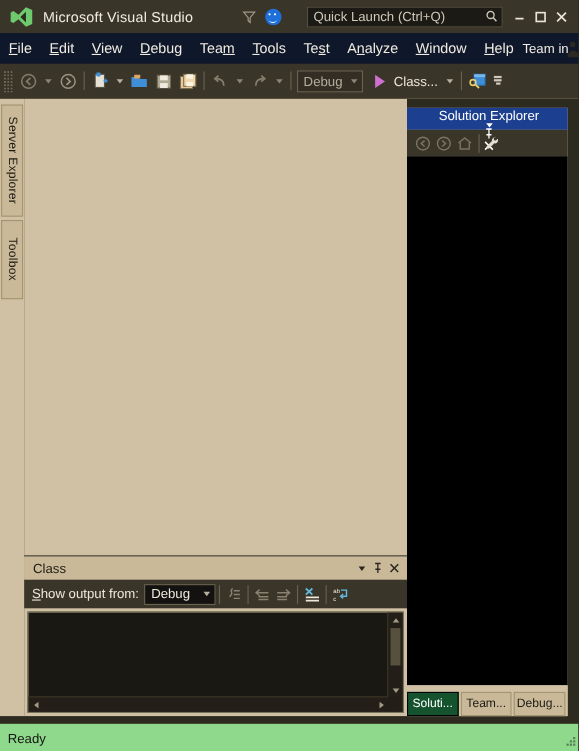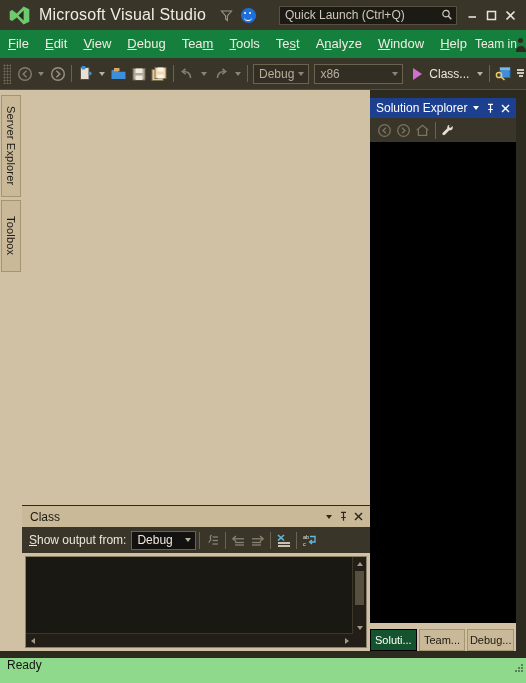--- a/index.html
+++ b/index.html
@@ -28,21 +28,21 @@
     display: flex;
     align-items: center;
   }
   .vs-logo {
     margin-left: 8px;
     width: 22px; height: 20px;
     display: flex; align-items: center; justify-content: center;
   }
   .app-title {
     margin-left: 9px;
-    font-size: 16px;
+    font-size: 13px;
     color: #f0ece1;
     letter-spacing: .2px;
     white-space: nowrap;
   }
   .title-spacer { flex: 1; }
   .tb-icon {
     width: 20px; height: 20px;
     display: flex; align-items: center; justify-content: center;
     margin-right: 2px;
   }
@@ -101,21 +101,21 @@
     width: 19px; height: 22px;
     display: flex; align-items: center; justify-content: center;
     color: #e9e4d7;
   }
 
   
   .menubar {
     position: absolute;
     left: 0; top: 30px;
     width: 526px; height: 28px;
-    background: #15803d;
+    background: #0f172a;
     display: flex;
     align-items: center;
     text-align: center;
   }
   .menu-item {
     padding: 0 8px;
     height: 22px;
     line-height: 22px;
     font-size: 13px;
     color: #f0ece1;
@@ -390,20 +390,21 @@
     width: 146px; height: 553px;
     background: #d0c1a4;
   }
   .solexp-header {
     height: 20px;
     background: #1c3f8f;
     display: flex;
     align-items: center;
     padding: 0 3px 0 6px;
     box-sizing: border-box;
+    flex-direction: column;
   }
   .solexp-title {
     flex: 1;
     font-size: 12px;
     color: #ffffff;
     white-space: nowrap;
   }
   .se-btn {
     width: 15px; height: 18px;
     display: flex; align-items: center; justify-content: center;
@@ -463,21 +464,21 @@
     border-color: #000000;
   }
 
   
   .statusbar {
     position: absolute;
     left: 0; bottom: 0;
     width: 526px; height: 25px;
     background: #8fd98d;
     display: flex;
-    align-items: flex-start;
+    align-items: center;
   }
   .status-text {
     margin-left: 7px;
     font-size: 12px;
     color: #14140f;
     white-space: nowrap;
   }
   .status-spacer { flex: 1; }
   .resize-grip {
     width: 14px; height: 14px;
@@ -638,26 +639,20 @@
     </div>
 
     <div class="tsep"></div>
 
     <div class="combo combo-debug">
       <div class="cb-text">Debug</div>
       <div class="cb-arrow">
           <div class="caret-d dim"></div>
         </div>
     </div>
-    <div class="combo combo-plat">
-      <div class="cb-text">x86</div>
-      <div class="cb-arrow">
-          <div class="caret-d dim"></div>
-        </div>
-    </div>
 
     <div class="tbtn" style="margin-left:4px;">
       <div class="play-tri"></div>
     </div>
     <div class="attach-label">Class...</div>
     <div class="tbtn sm">
       <div class="caret-d"></div>
     </div>
 
     <div class="tsep"></div>

